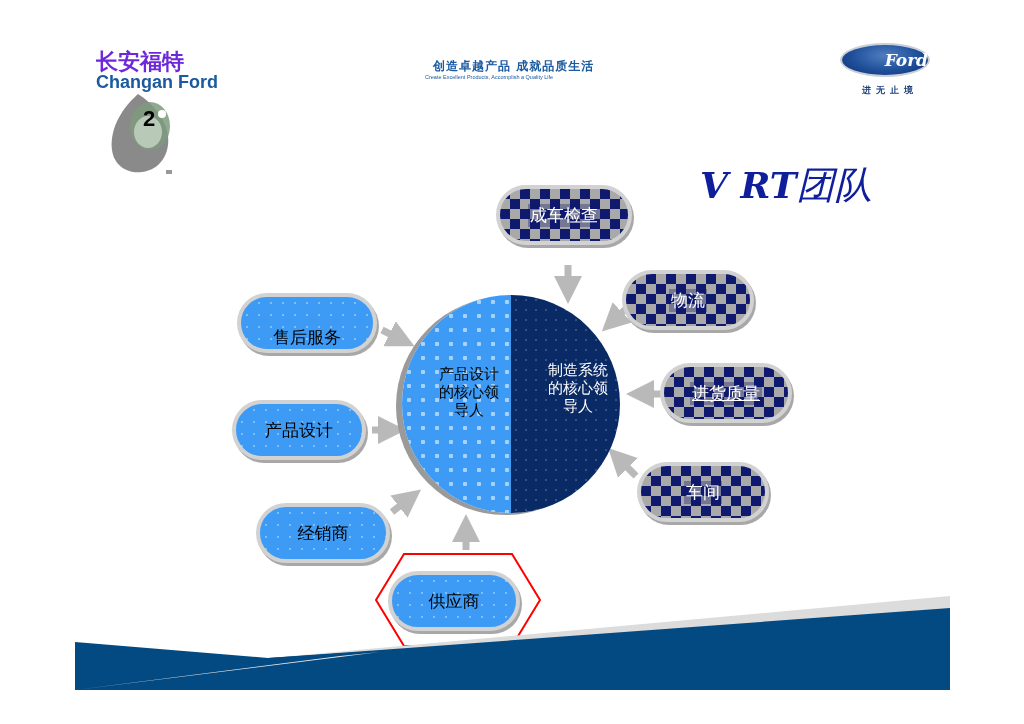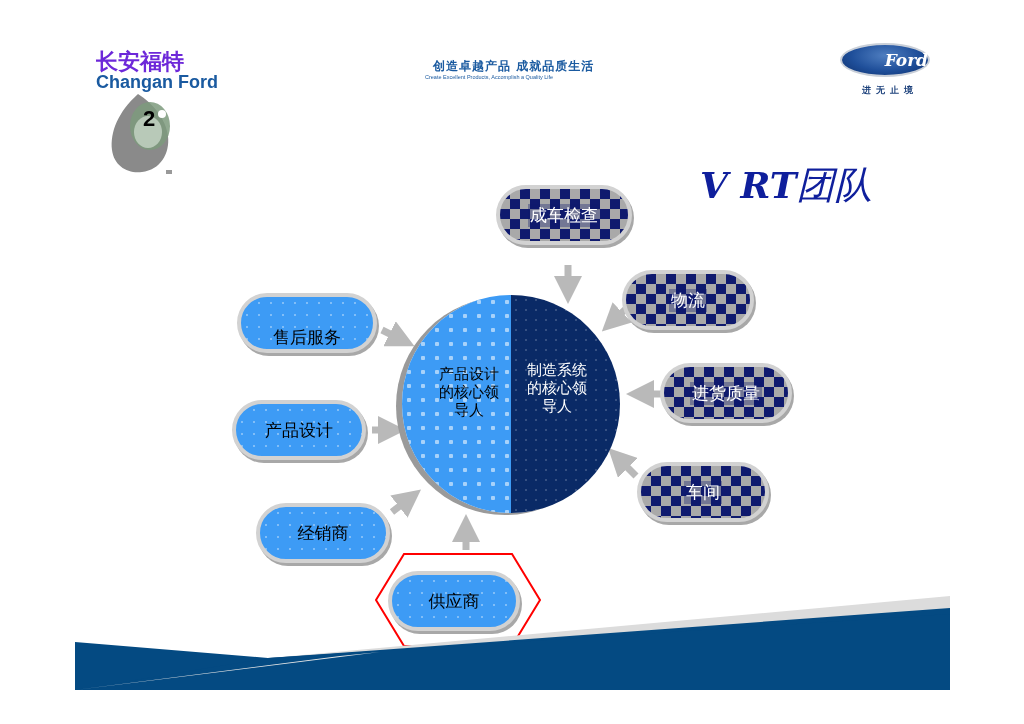--- a/index.html
+++ b/index.html
@@ -48,21 +48,21 @@
   .circle { left:402px; top:295px; width:218px; height:218px; border-radius:50%; overflow:hidden;
             box-shadow:-6px 2px 0 #9a9a9a; }
   .half-left { left:0; top:0; width:50%; height:100%; background-color:#3d9bf5;
                background-image:radial-gradient(circle, rgba(255,255,255,0.55) 2px, transparent 2.5px);
                background-size:14px 14px; }
   .half-right { left:50%; top:0; width:50%; height:100%; background-color:#0a2a66;
                 background-image:radial-gradient(circle, rgba(255,255,255,0.18) 1px, transparent 1.5px);
                 background-size:10px 10px; }
   .circ-text { position:absolute; font-size:15px; line-height:18px; text-align:center; width:90px; }
   .circ-text.left { left:22px; top:70px; color:#000; }
-  .circ-text.right { left:110px; top:66px; color:#fff; }
+  .circ-text.right { left:110px; top:66px; color:#fff;padding-left:21px; }
 
   
   .hex { left:374px; top:552px; width:168px; height:96px; }
 
   
   .footer { left:0; top:590px; width:1024px; height:134px; }
 </style>
 </head>
 <body>
 
@@ -138,21 +138,21 @@
 <svg class="abs hex" viewBox="0 0 168 96">
   <polygon points="30,2 138,2 166,48 138,94 30,94 2,48" fill="none" stroke="#ff0000" stroke-width="2"></polygon>
 </svg>
 
 <div class="pill dark" style="left:496px;top:185px;width:136px;">
   <span>成车检查</span>
 </div>
 <div class="pill dark" style="left:622px;top:270px;width:132px;">
   <span>物流</span>
 </div>
-<div class="pill dark" style="left:660px;top:363px;width:132px;">
+<div class="pill dark" style="left:660px;top:363px;width:132px;text-decoration:underline;">
   <span>进货质量</span>
 </div>
 <div class="pill dark" style="left:637px;top:462px;width:132px;">
   <span>车间</span>
 </div>
 
 <svg class="abs footer" viewBox="0 0 1024 134">
   <polygon points="950,6 950,100 270,68" fill="#dcdcdc"></polygon>
   <polygon points="75,52 75,100 950,100 950,18 380,60 268,68" fill="#044a82"></polygon>
   <polygon points="75,100 268,68 950,24 950,100" fill="#044a82"></polygon>

